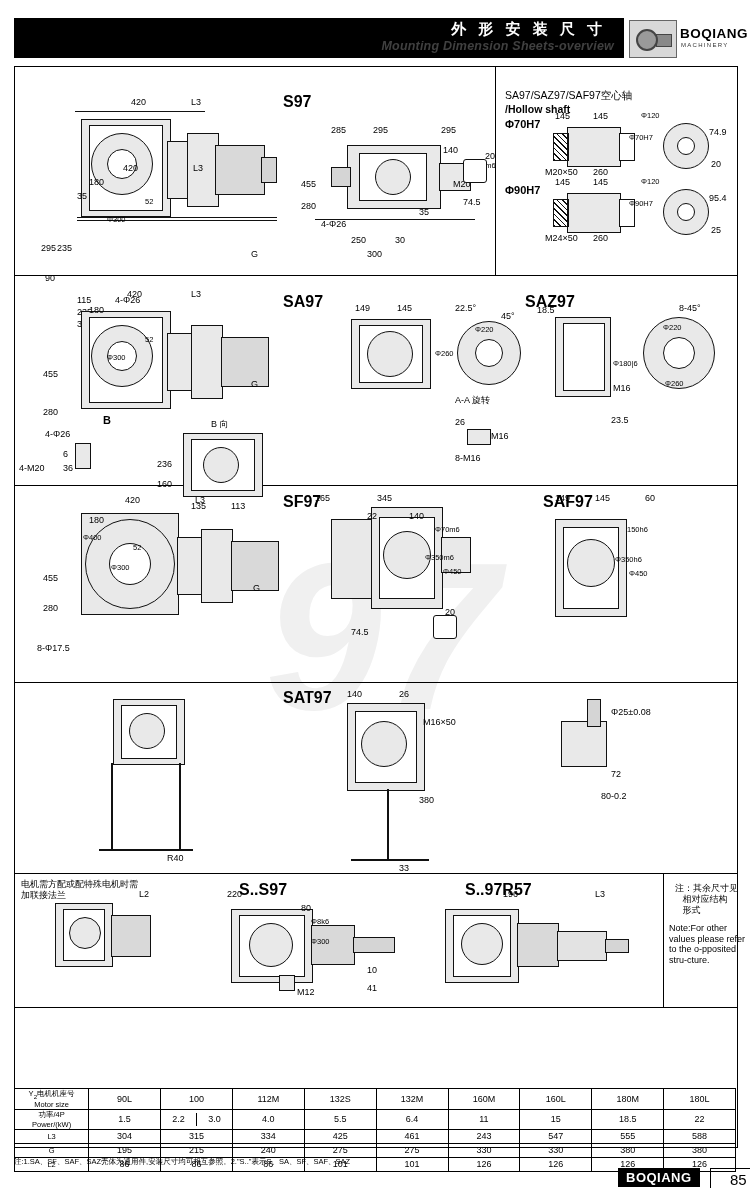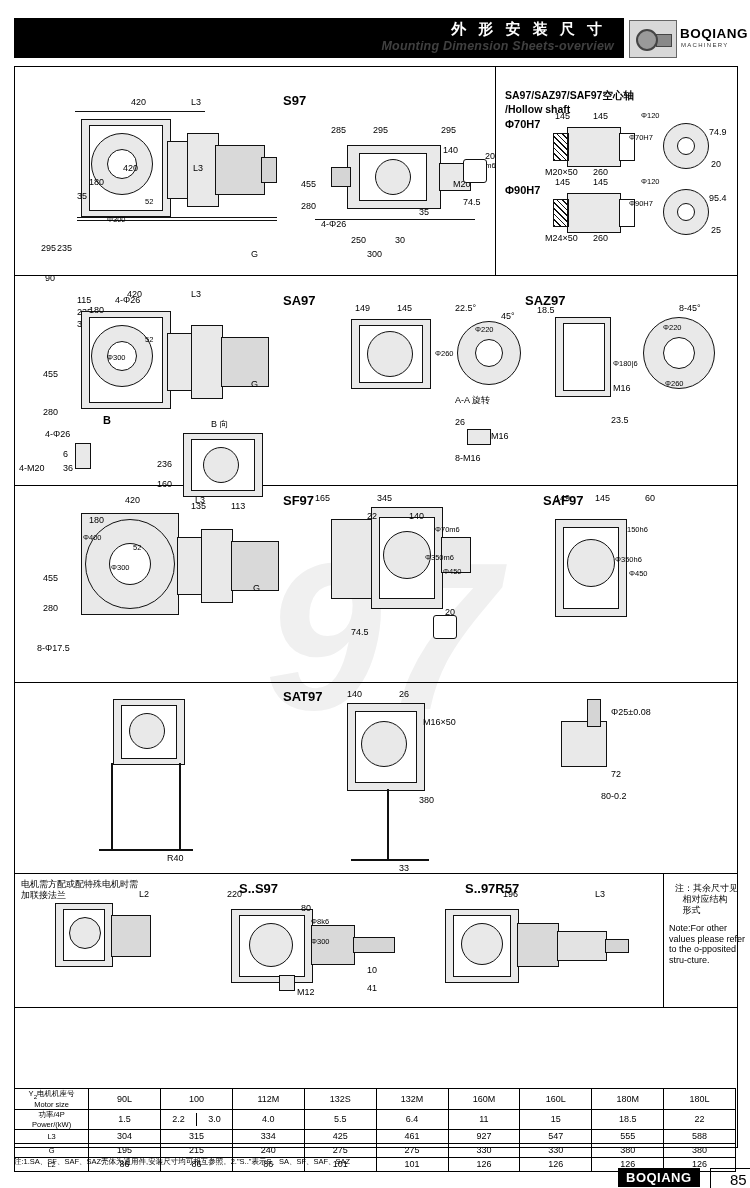--- a/index.html
+++ b/index.html
@@ -42,22 +42,22 @@
   
   table.spec{position:absolute;left:14px;top:1088px;width:722px;border-collapse:collapse;font-size:9px;}
   table.spec td{border:1px solid #000;text-align:center;height:13px;padding:0;}
   td.hd{font-size:7.5px;text-align:left;padding-left:2px;}
   .note{position:absolute;left:14px;top:1157px;width:722px;font-size:7.5px;line-height:10px;}
 
   
   .ftr-brand{position:absolute;left:618px;top:1168px;background:#000;color:#fff;font-size:13px;font-weight:bold;padding:2px 8px;letter-spacing:.5px;}
   .ftr-pg{position:absolute;left:710px;top:1168px;border:1px solid #000;font-size:15px;padding:2px 19px;}
 
-  .ttl{position:absolute;font-size:13px;font-weight:bold;}
-  .ttl-cn{font-size:11px;font-weight:bold;}
+  .ttl{position:absolute;font-size:16px;font-weight:bold;}
+  .ttl-cn{font-size:11px;font-weight:normal;}
 </style>
 </head>
 <body>
 
 <div class="page">
 
   <div class="hdr">
     <div class="hdr-black"></div>
     <div class="hdr-title-cn">外 形 安 装 尺 寸</div>
     <div class="hdr-title-en">Mounting Dimension Sheets-overview</div>
@@ -374,21 +374,21 @@
       <td>18.5</td>
       <td>22</td>
     </tr>
     <tr>
       <td class="hd">L3</td>
       <td>304</td>
       <td>315</td>
       <td>334</td>
       <td>425</td>
       <td>461</td>
-      <td>927</td>
+      <td>243</td>
       <td>547</td>
       <td>555</td>
       <td>588</td>
     </tr>
     <tr>
       <td class="hd">G</td>
       <td>195</td>
       <td>215</td>
       <td>240</td>
       <td>275</td>

